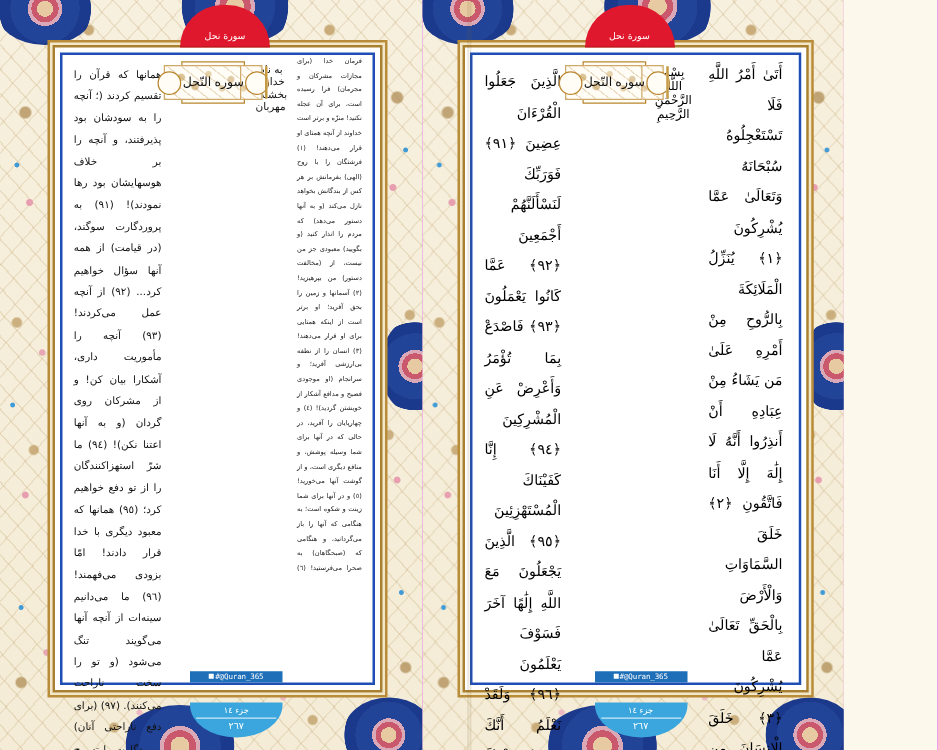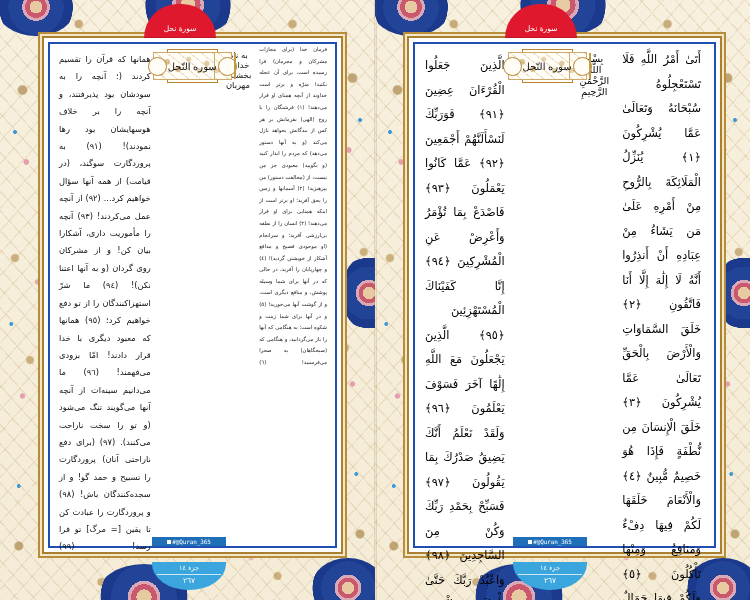--- a/index.html
+++ b/index.html
@@ -7,21 +7,21 @@
   body {
     width: 750px; height: 600px;
     font-family: "DejaVu Sans", sans-serif;
     background: #fdf8ec;
     overflow: hidden;
   }
 
   
   .spread {
     position: relative;
-    width: 750px; height: 600px;
+    width: 675px; height: 600px;
     display: flex;
     background: #d946ef;
   }
 
   
   .page {
     position: relative;
     width: 375px; height: 600px;
     overflow: hidden;
   }

